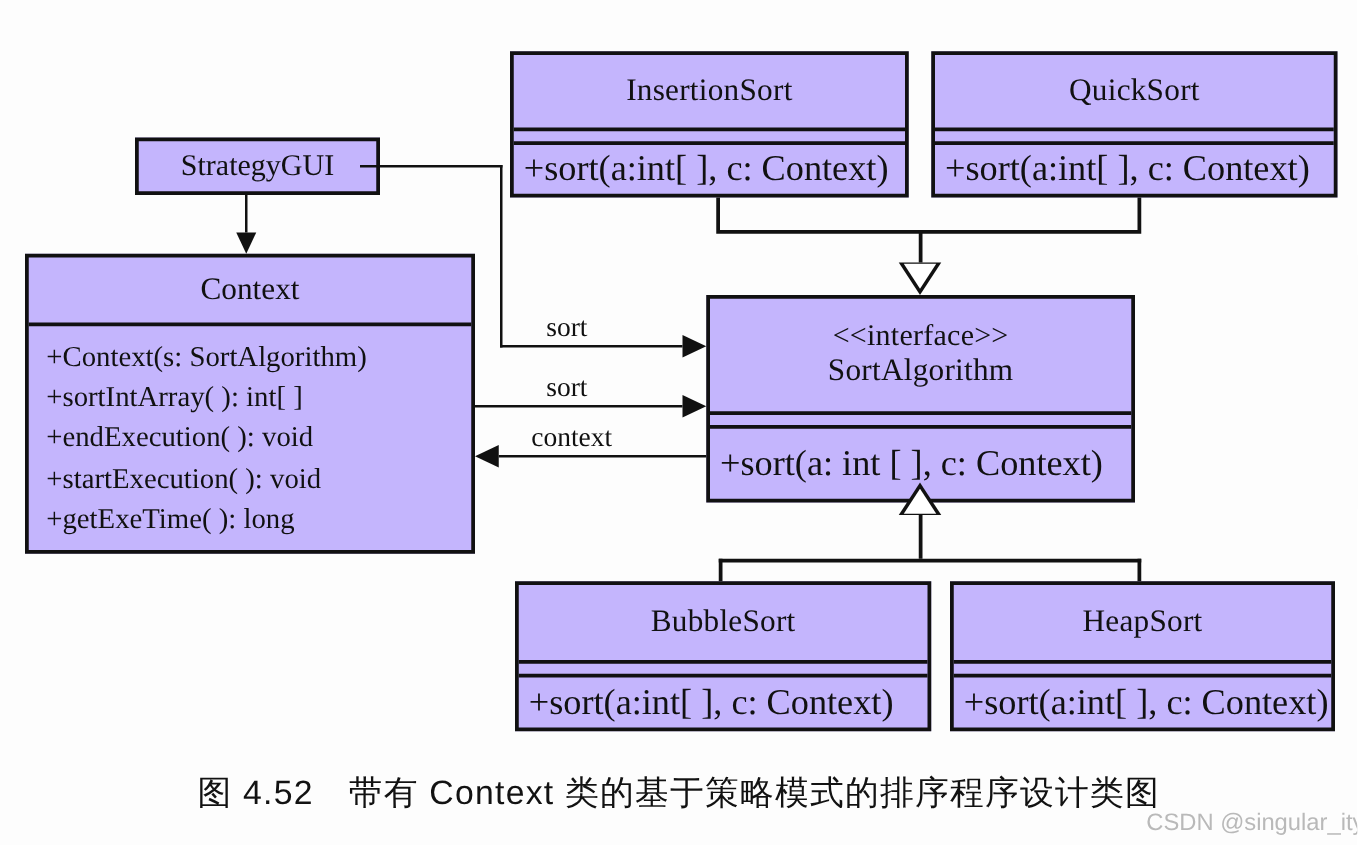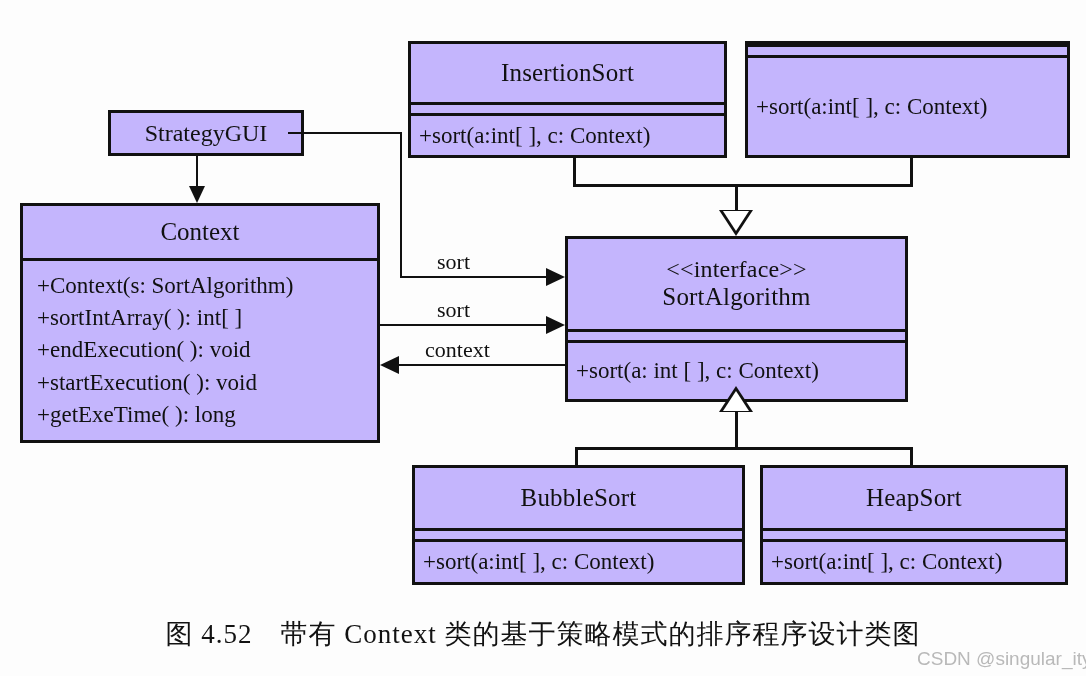--- a/index.html
+++ b/index.html
@@ -38,21 +38,21 @@
     flex-direction:column;
   }
   .cattrs{
     border-top:3px solid #111111;
     height:11px;
     min-height:11px;
     padding:0;
   }
   .cmeths{
     border-top:3px solid #111111;
-    font-size:23px;
+    font-size:29px;
     justify-content:flex-start;
     flex:1;
   }
   .stereo{font-size:24px;line-height:1.08;}
   .ifname{font-size:25px;line-height:1.12;}
 
   
   .ctxname{
     font-size:25px;
     height:52px;
@@ -148,21 +148,21 @@
   }
 
   
   .caption{
     position:absolute;
     left:0;right:0;
     text-align:center;
     font-size:27px;
     letter-spacing:1px;
     color:#121212;
-    font-family:Liberation Serif, serif;
+    font-family:Liberation Sans, sans-serif;
   }
   .watermark{
     position:absolute;
     font-size:19px;
     color:#b9b9b9;
     font-family:"Liberation Sans", sans-serif;
     white-space:nowrap;
   }
 </style>
 </head>
@@ -170,20 +170,21 @@
 
 <div id="page">
 
   <div class="umlbox" style="left:408px;top:41px;width:319px;height:117px;">
     <div class="compartment cname" style="height:58px;min-height:58px;">InsertionSort</div>
     <div class="compartment cattrs"></div>
     <div class="compartment cmeths">+sort(a:int[ ], c: Context)</div>
   </div>
 
   <div class="umlbox" style="left:745px;top:41px;width:325px;height:117px;">
+    <div class="compartment cname" style="height:58px;min-height:58px;">QuickSort</div>
     <div class="compartment cattrs"></div>
     <div class="compartment cmeths">+sort(a:int[ ], c: Context)</div>
   </div>
 
   <div class="umlbox guibox" style="left:108px;top:110px;width:196px;height:46px;">
     <div class="compartment" style="flex:1;font-size:24px;">StrategyGUI</div>
   </div>
 
   <div class="umlbox" style="left:20px;top:203px;width:360px;height:240px;">
     <div class="compartment ctxname">Context</div>

